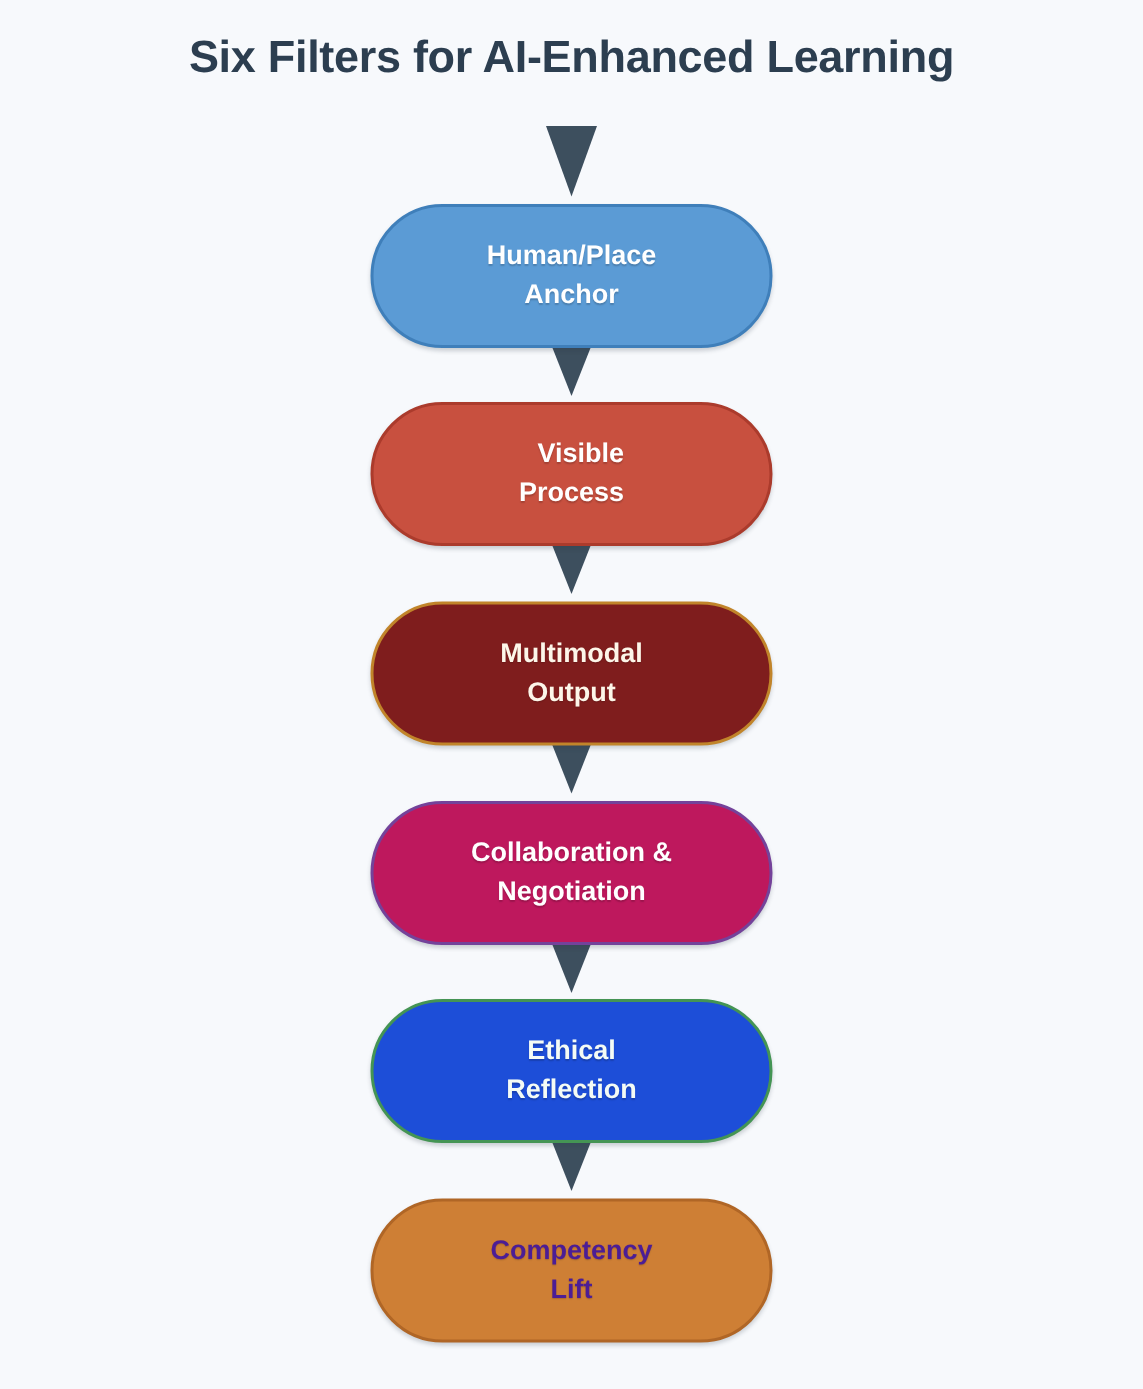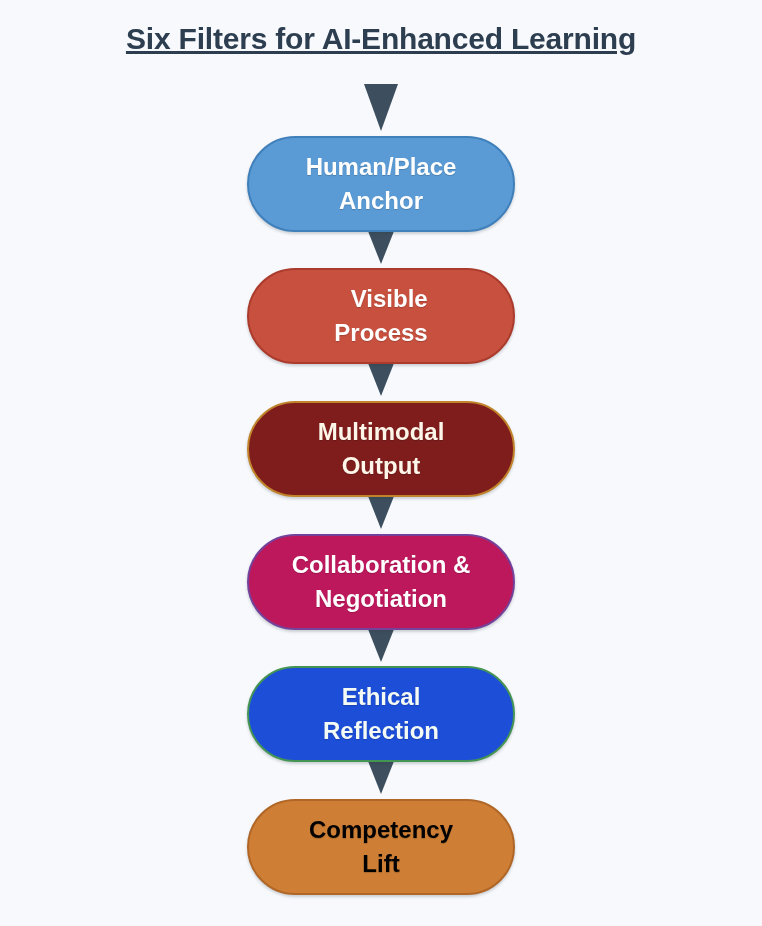--- a/index.html
+++ b/index.html
@@ -19,21 +19,20 @@
     position: absolute;
     top: 22px;
     left: 0;
     width: 762px;
     text-align: center;
     font-size: 30px;
     font-weight: bold;
     color: #2c3e50;
     letter-spacing: -0.2px;
     white-space: nowrap;
-    text-decoration: underline;
   }
 
   #flow {
     position: absolute;
     top: 76px;
     left: 0;
     width: 762px;
     height: 850px;
   }
 
@@ -61,36 +60,36 @@
     width: 268px;
     height: 96px;
     border-radius: 48px;
     border-style: solid;
     border-width: 2px;
     box-sizing: border-box;
     display: flex;
     align-items: center;
     justify-content: center;
     text-align: center;
-    font-size: 24px;
+    font-size: 18px;
     font-weight: bold;
     line-height: 1.42;
     color: #ffffff;
     text-shadow: 0 1px 1px rgba(0,0,0,0.18);
     box-shadow: 0 2px 3px rgba(40,55,70,0.22);
     z-index: 2;
     white-space: pre-line;
   }
 
   .n1 { background: #5b9bd5; border-color: #3f7fba; }
   .n2 { background: #c8503f; border-color: #ab3b2c; text-align: right; }
   .n3 { background: #7f1d1d; border-color: #c1842a; color: #fdf6e9; }
   .n4 { background: #be185d; border-color: #74429a; }
   .n5 { background: #1d4ed8; border-color: #449454; color: #f4fbf5; }
-  .n6 { background: #ce7f35; border-color: #b06626; color: #000000; }
+  .n6 { background: #ce7f35; border-color: #b06626; color: #4c1d95; }
 </style>
 </head>
 <body>
 
 <div id="page-title">Six Filters for AI-Enhanced Learning</div>
 
 <div id="flow">
 
   <div class="arrow head" style="top:8px;"></div>
 

